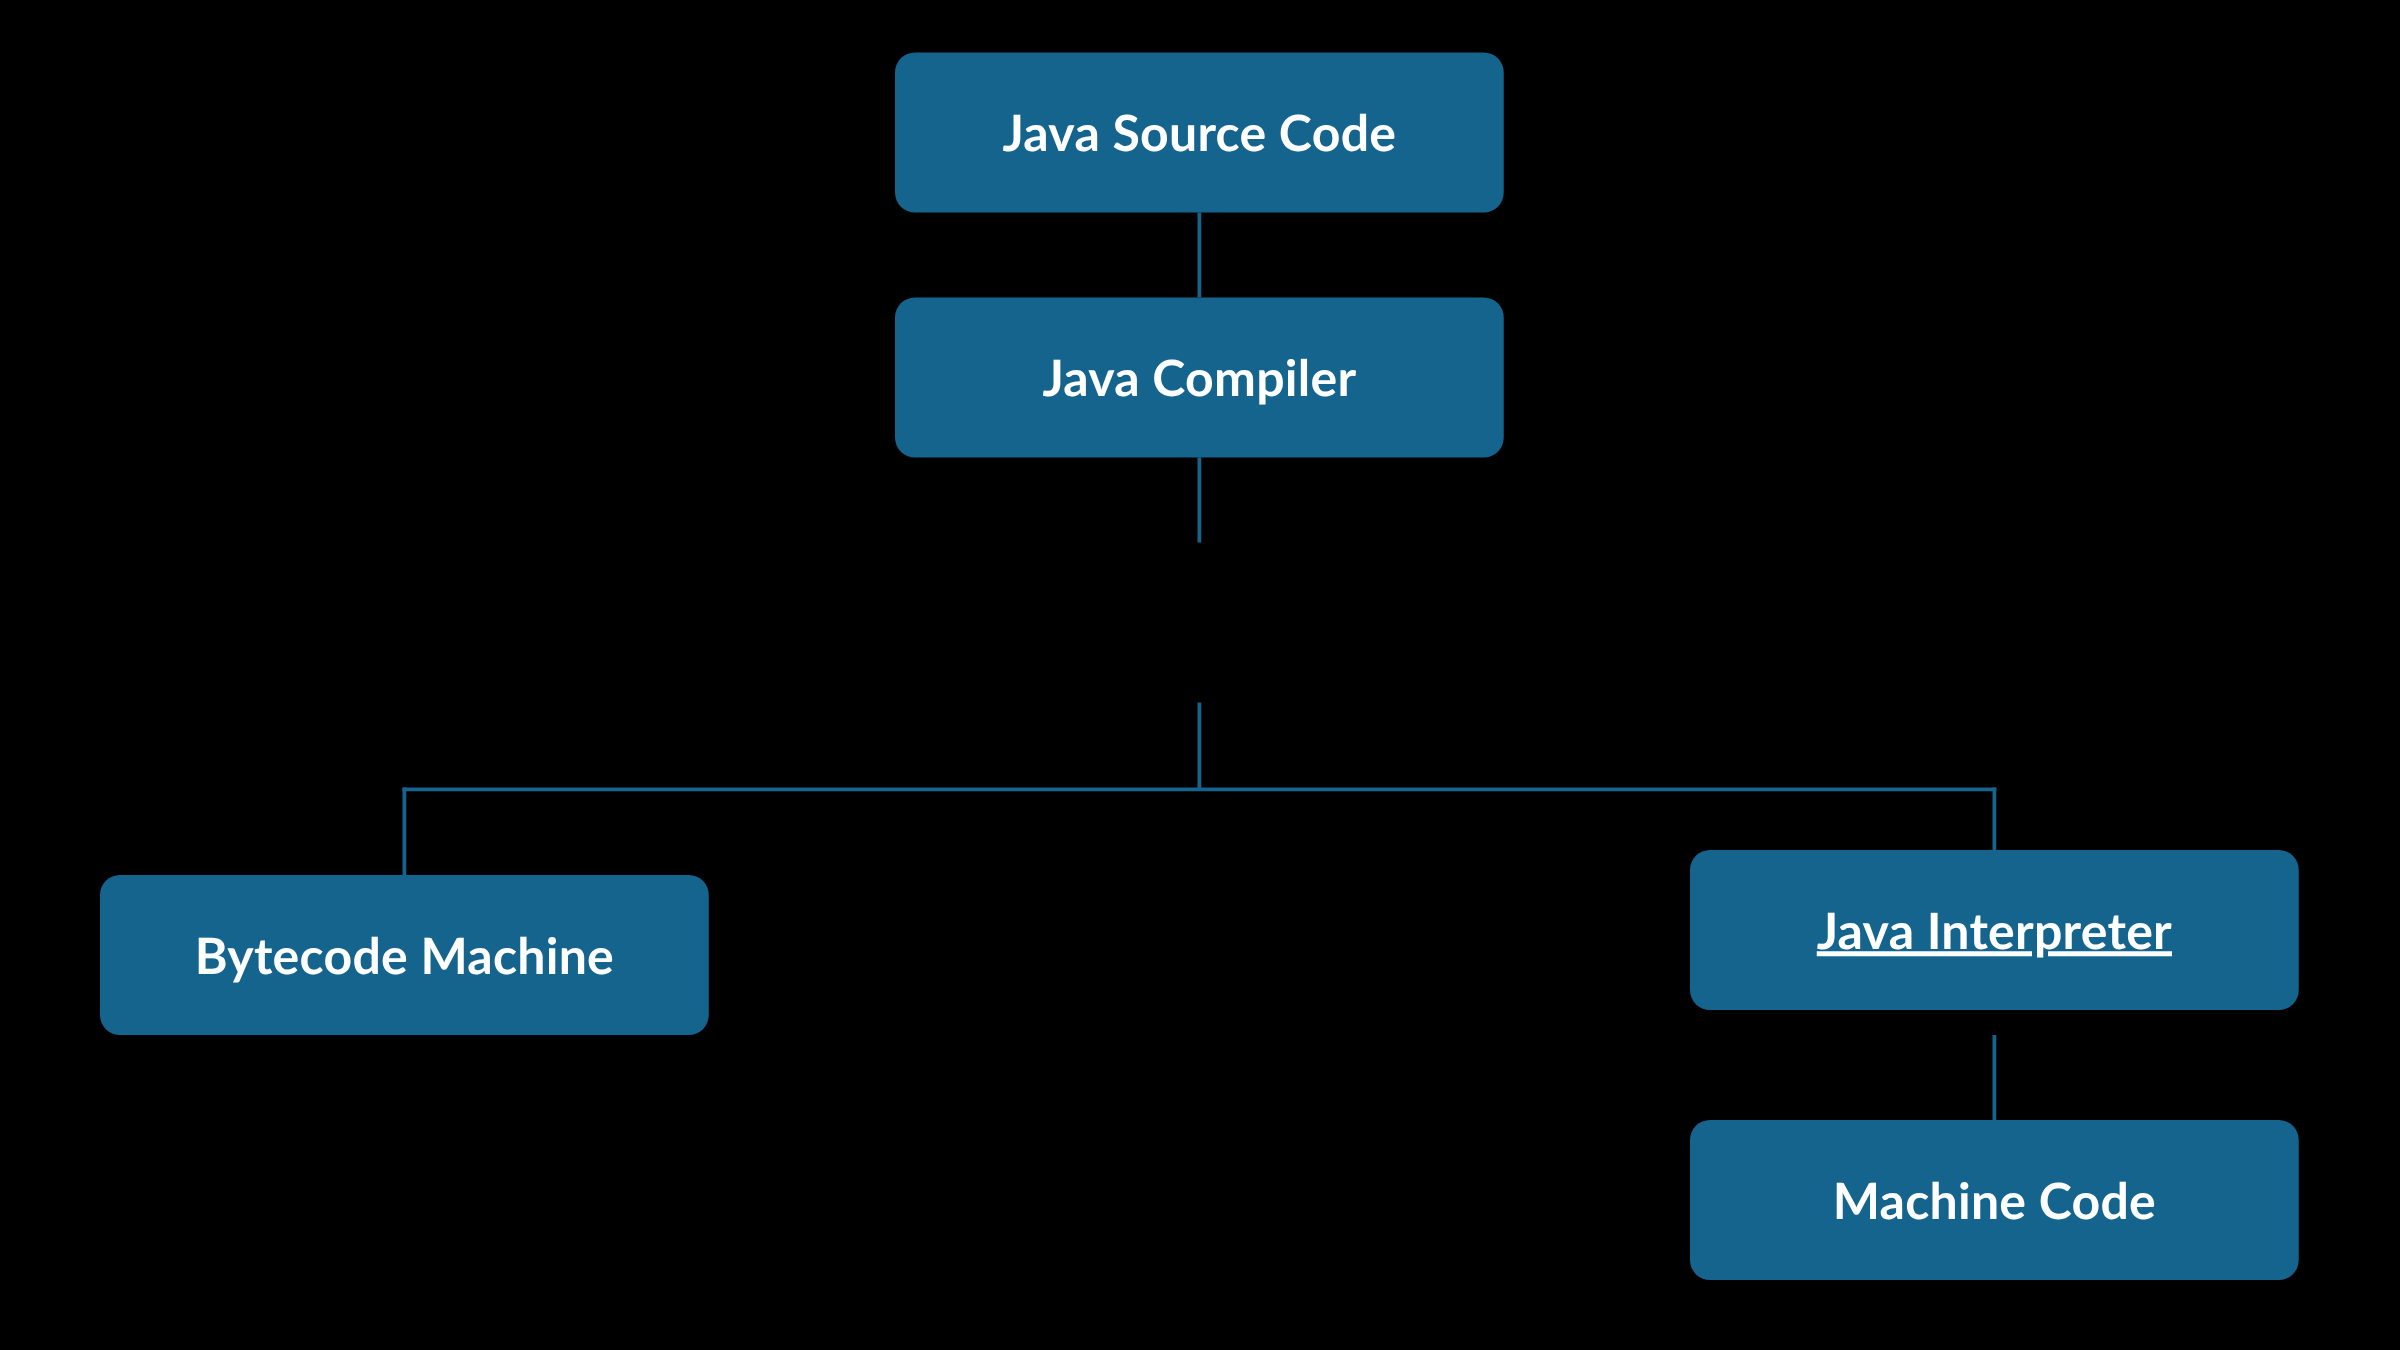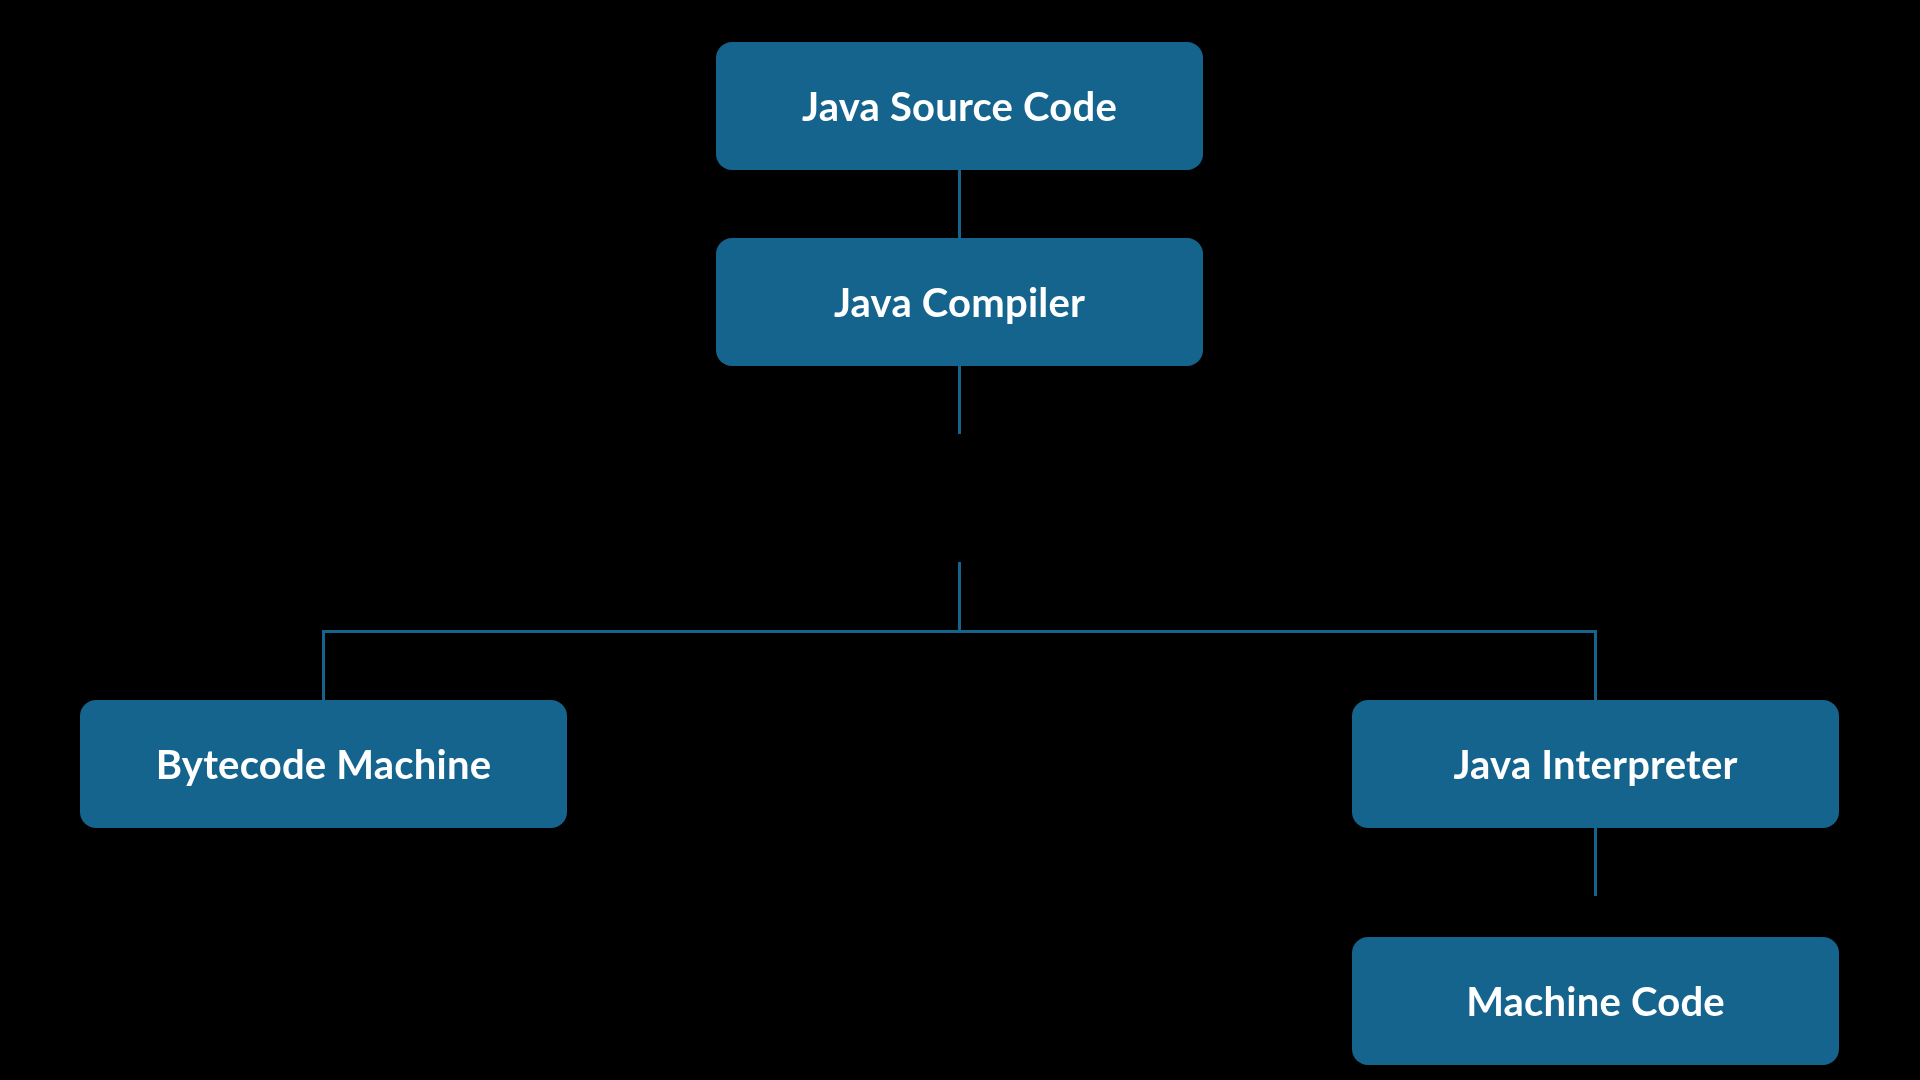--- a/index.html
+++ b/index.html
@@ -47,25 +47,25 @@
 
   <div class="node" style="left:716px; top:238px; width:487px; height:128px;">
     <span>Java Compiler</span>
   </div>
 
 
   <div class="node" style="left:80px;  top:700px; width:487px; height:128px;">
     <span>Bytecode Machine</span>
   </div>
 
-  <div class="node" style="left:1352px; top:700px; width:487px; height:128px;">
+  <div class="node" style="left:1352px; top:680px; width:487px; height:128px;text-decoration:underline;">
     <span>Java Interpreter</span>
   </div>
 
-  <div class="node" style="left:1352px; top:896px; width:487px; height:128px;margin-top:41px;">
+  <div class="node" style="left:1352px; top:896px; width:487px; height:128px;">
     <span>Machine Code</span>
   </div>
 
   <div class="connector v" style="left:958px; top:170px; height:68px;"></div>
 
   <div class="connector v" style="left:958px; top:366px; height:68px;"></div>
 
   <div class="connector v" style="left:958px; top:562px; height:70px;"></div>
 
   <div class="connector h" style="left:322px; top:630px; width:1275px;"></div>

